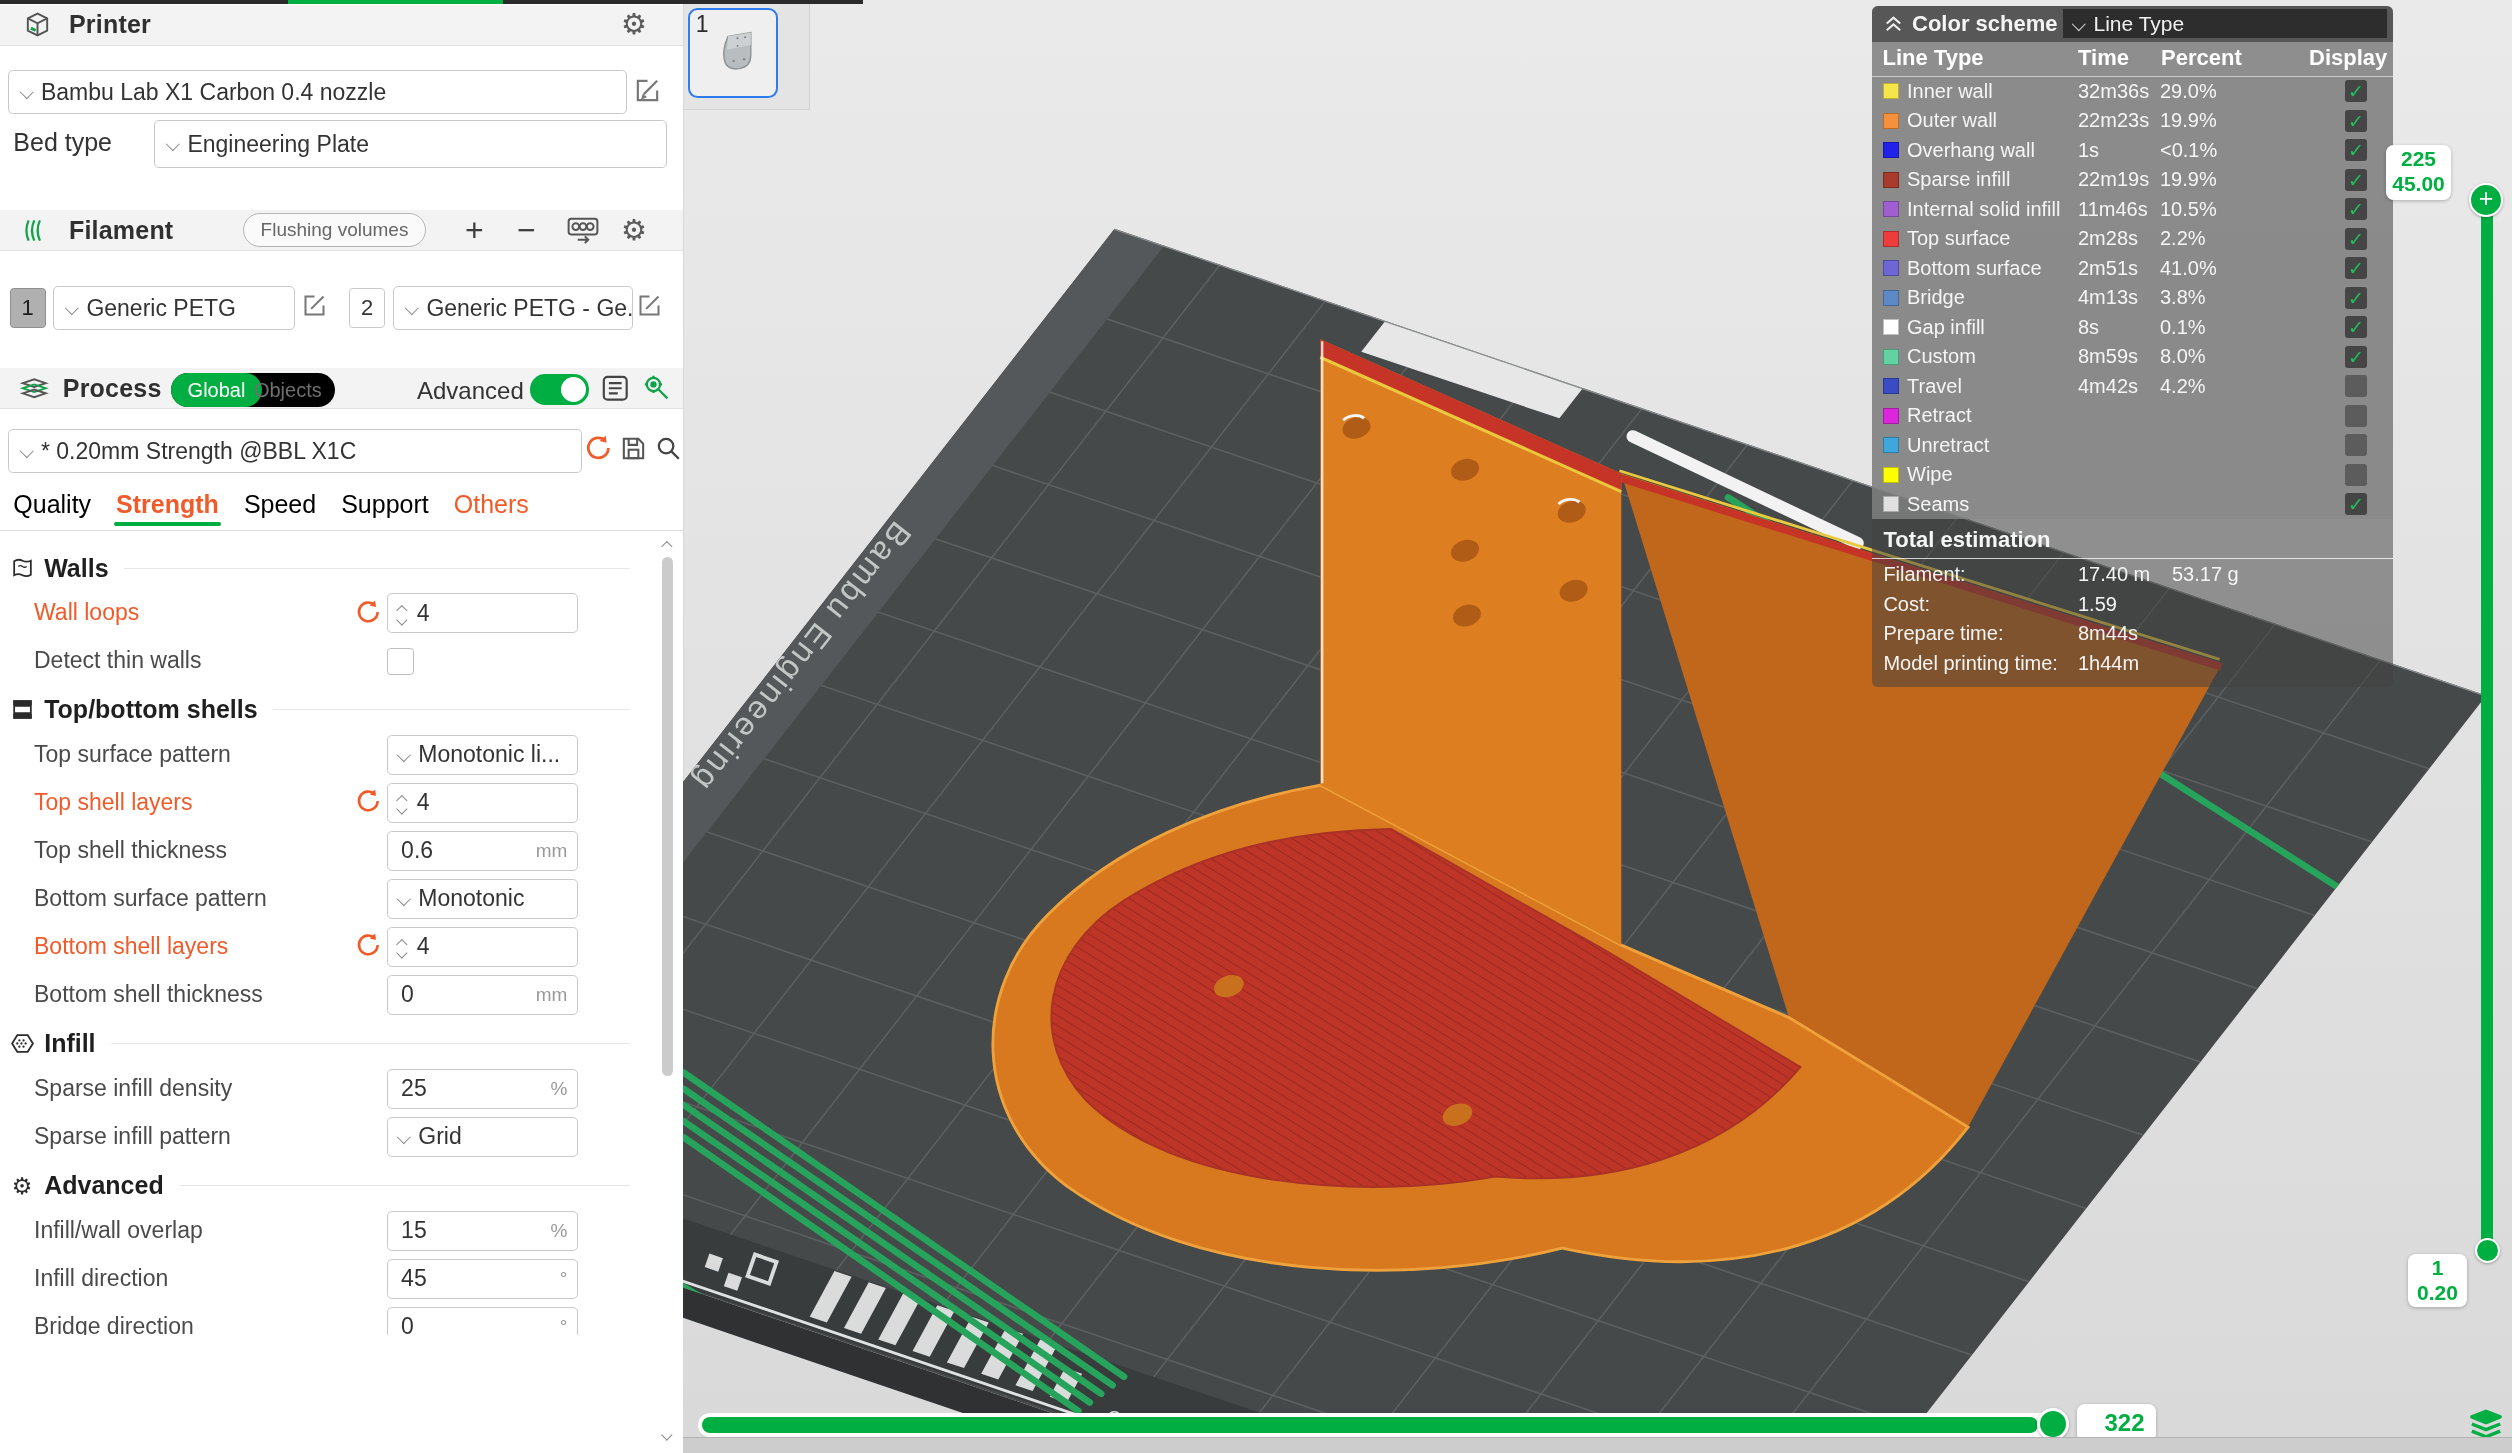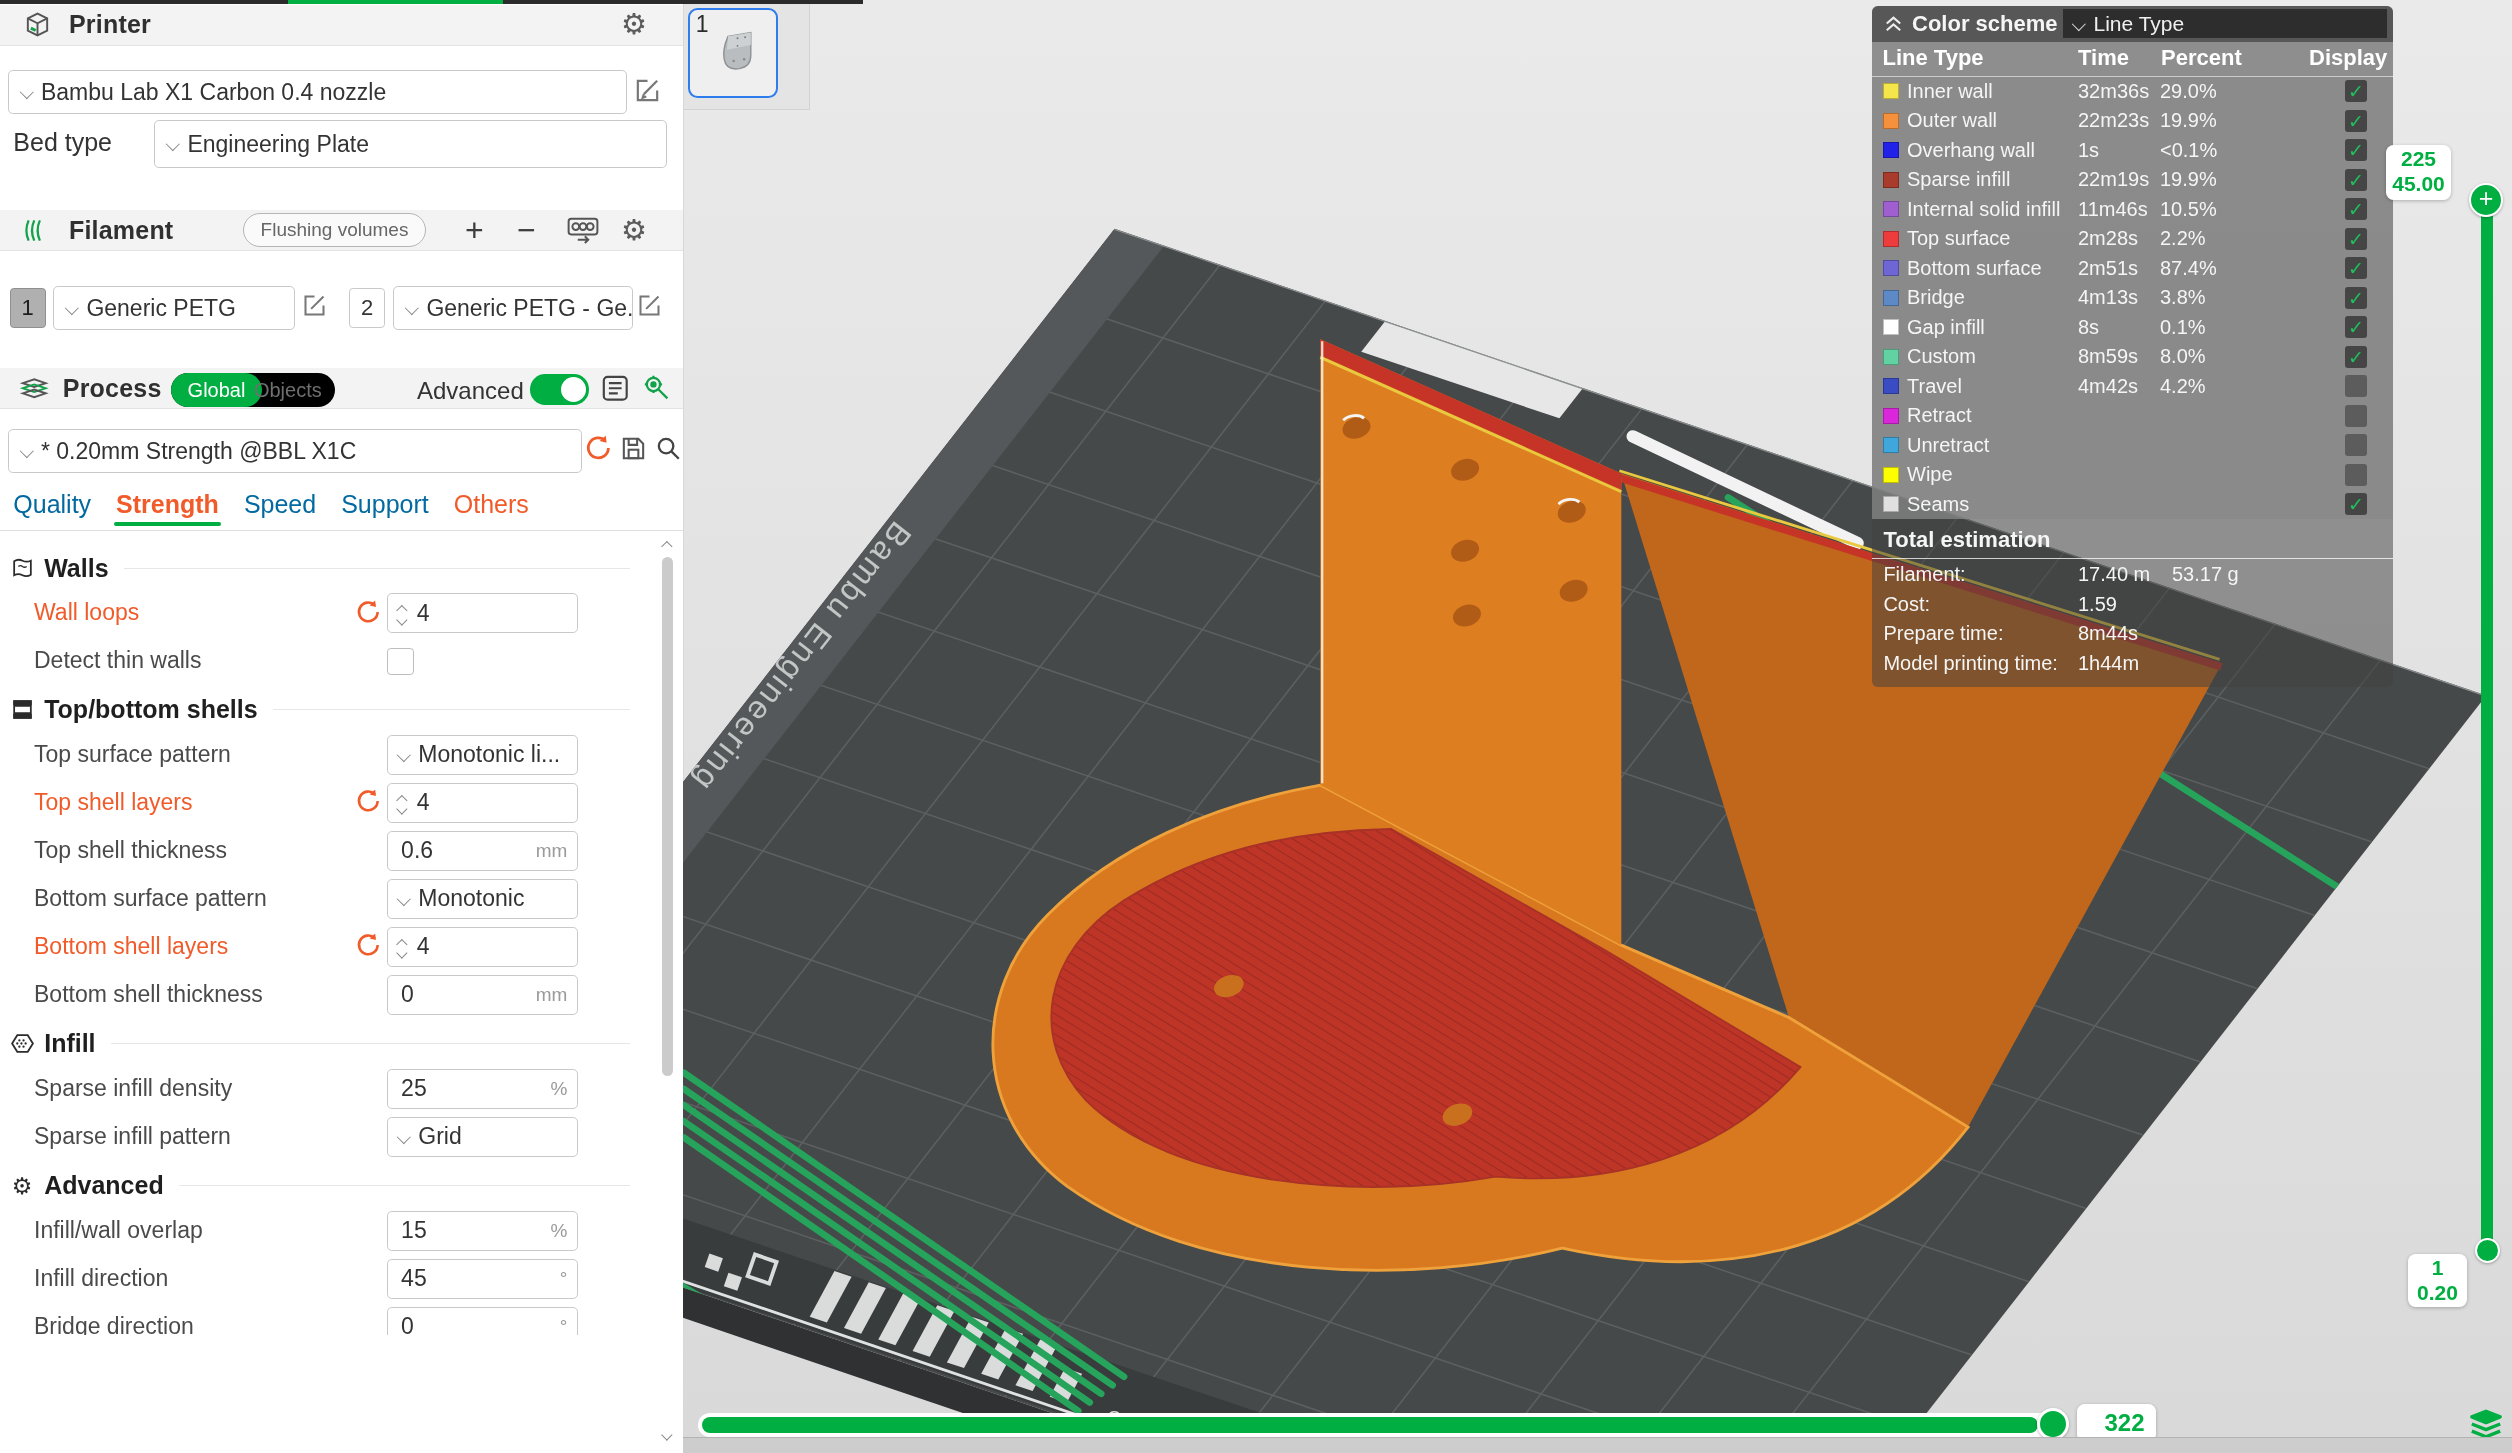--- a/index.html
+++ b/index.html
@@ -22,21 +22,21 @@
   .chev.up{transform:rotate(-135deg);margin-top:3.8px;}
   .pill-btn{border:1px solid #B5B5B5;border-radius:17px;background:#FAFAFA;color:#666;font-size:19px;display:flex;align-items:center;justify-content:center;cursor:pointer;}
   .plusminus{font-size:32px;color:#3d3d3d;font-weight:400;cursor:pointer;line-height:1;}
   .slot-idx{position:absolute;width:34px;height:38px;border-radius:3.8px;display:flex;align-items:center;justify-content:center;font-size:22px;}
   .scope-pill{position:absolute;left:171px;top:373px;width:164px;height:34px;background:#000000;border-radius:17px;text-align:right;}
   .scope-global{position:absolute;left:0;top:0;width:91px;height:34px;background:#00AE42;border-radius:17px;color:#fff;font-size:20px;display:flex;align-items:center;justify-content:center;cursor:pointer;}
   .scope-objects{position:absolute;right:13.3px;top:0;height:34px;color:#6f6f6f;font-size:20px;display:flex;align-items:center;cursor:pointer;}
   .switch{position:absolute;left:530px;top:374px;width:59px;height:30.5px;border-radius:15.2px;background:#00AE42;cursor:pointer;}
   .switch .knob{position:absolute;right:2.9px;top:2.9px;width:25px;height:25px;border-radius:50%;background:#fff;}
   .tabs{position:absolute;left:0;top:484px;width:683px;height:46px;border-bottom:1px solid #E0E0E0;display:flex;align-items:center;}
-  .tab{font-size:25px;color:#0369a1;margin-left:25px;position:relative;cursor:pointer;padding-bottom:5.7px;}
+  .tab{font-size:25px;color:#000000;margin-left:25px;position:relative;cursor:pointer;padding-bottom:5.7px;}
   .tab:first-child{margin-left:13.3px;}
   .tab.active{color:#F15A29;font-weight:700;}
   .tab.active::after{content:"";position:absolute;left:-1.9px;right:-1.9px;bottom:-1.9px;height:3.8px;background:#00AE42;border-radius:1.9px;}
   .tab.modified{color:#F15A29;}
 
   
   .settings{position:absolute;left:0;top:532px;width:657px;height:803px;overflow:hidden;padding-top:11.4px;box-sizing:border-box;}
   .group-header{display:flex;align-items:center;height:42px;margin-top:3.8px;}
   .group-header .gicon{width:29px;margin-left:7.6px;display:flex;justify-content:center;color:#2b2b2b;}
   .group-header .gtitle{font-size:25px;font-weight:700;color:#1f1f1f;margin-left:7.6px;white-space:nowrap;}
@@ -646,21 +646,21 @@
         <span class="sw" style="background: rgb(237, 60, 60);"></span>
         <span class="nm">Top surface</span>
         <span class="tm">2m28s</span>
         <span class="pc">2.2%</span>
         <span class="lcheck on">✓</span>
       </div>
       <div class="lrow">
         <span class="sw" style="background: rgb(110, 102, 212);"></span>
         <span class="nm">Bottom surface</span>
         <span class="tm">2m51s</span>
-        <span class="pc">87.4%</span>
+        <span class="pc">41.0%</span>
         <span class="lcheck on">✓</span>
       </div>
       <div class="lrow">
         <span class="sw" style="background: rgb(93, 138, 198);"></span>
         <span class="nm">Bridge</span>
         <span class="tm">4m13s</span>
         <span class="pc">3.8%</span>
         <span class="lcheck on">✓</span>
       </div>
       <div class="lrow">

